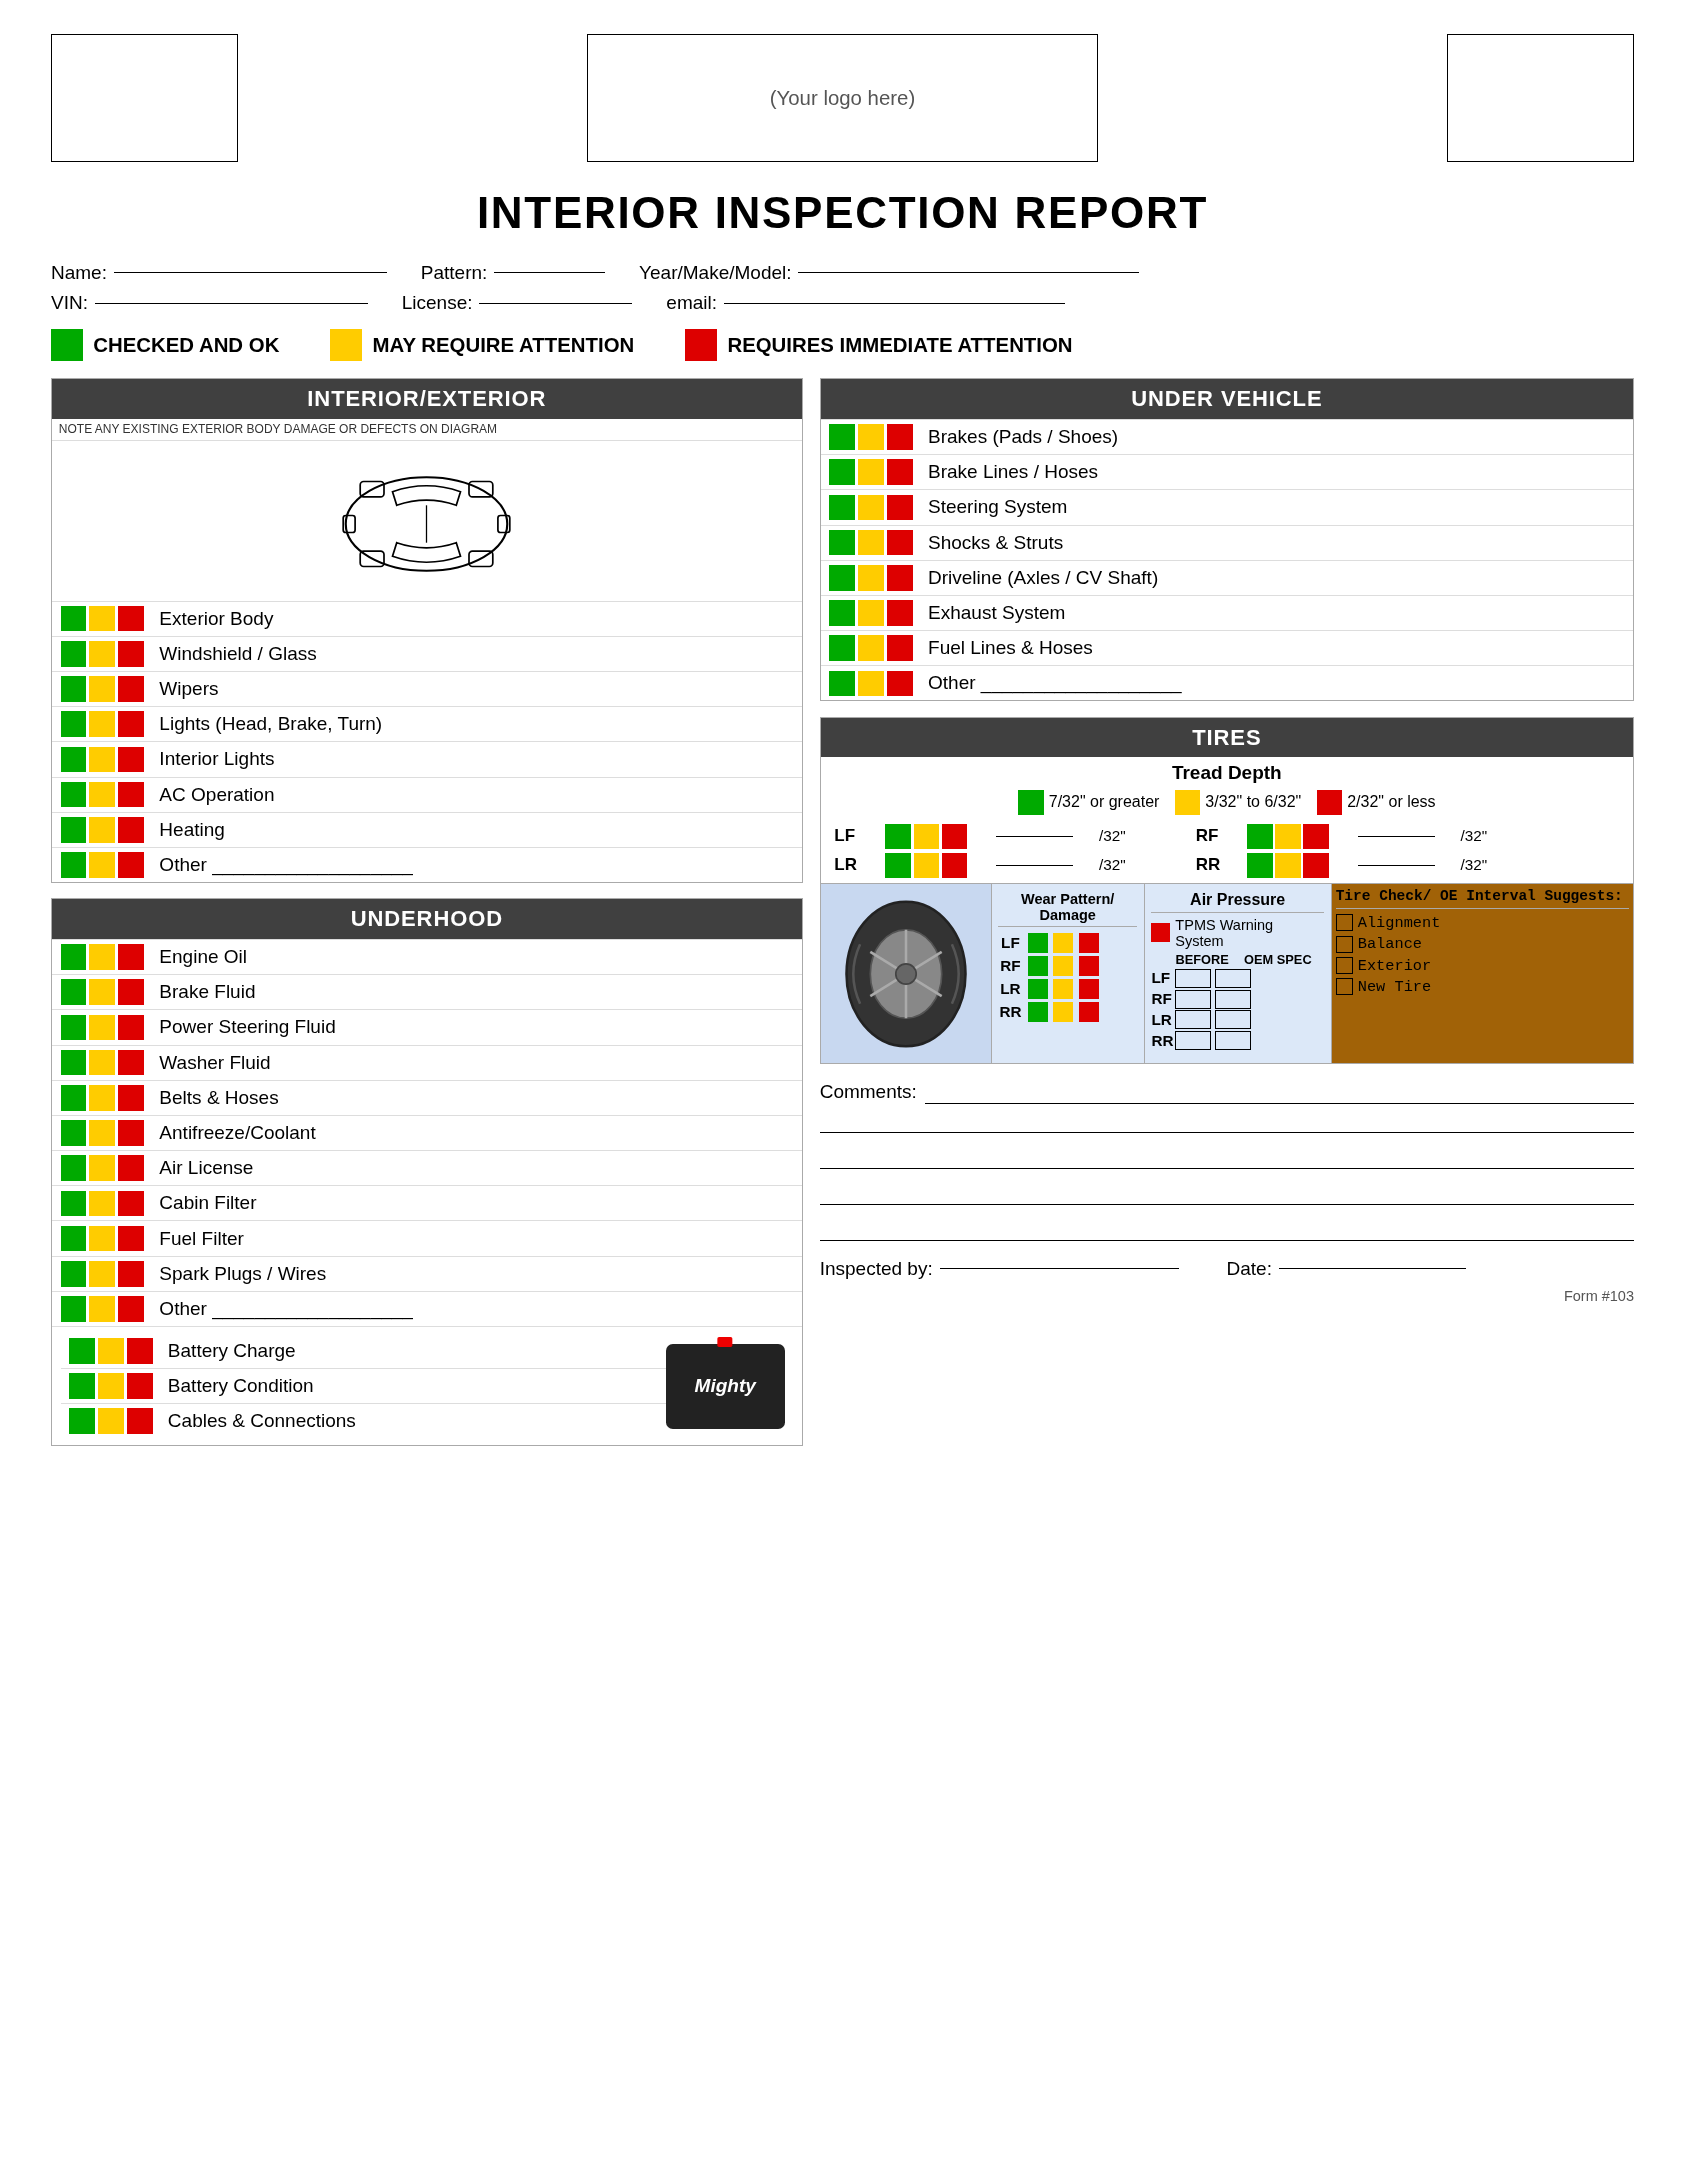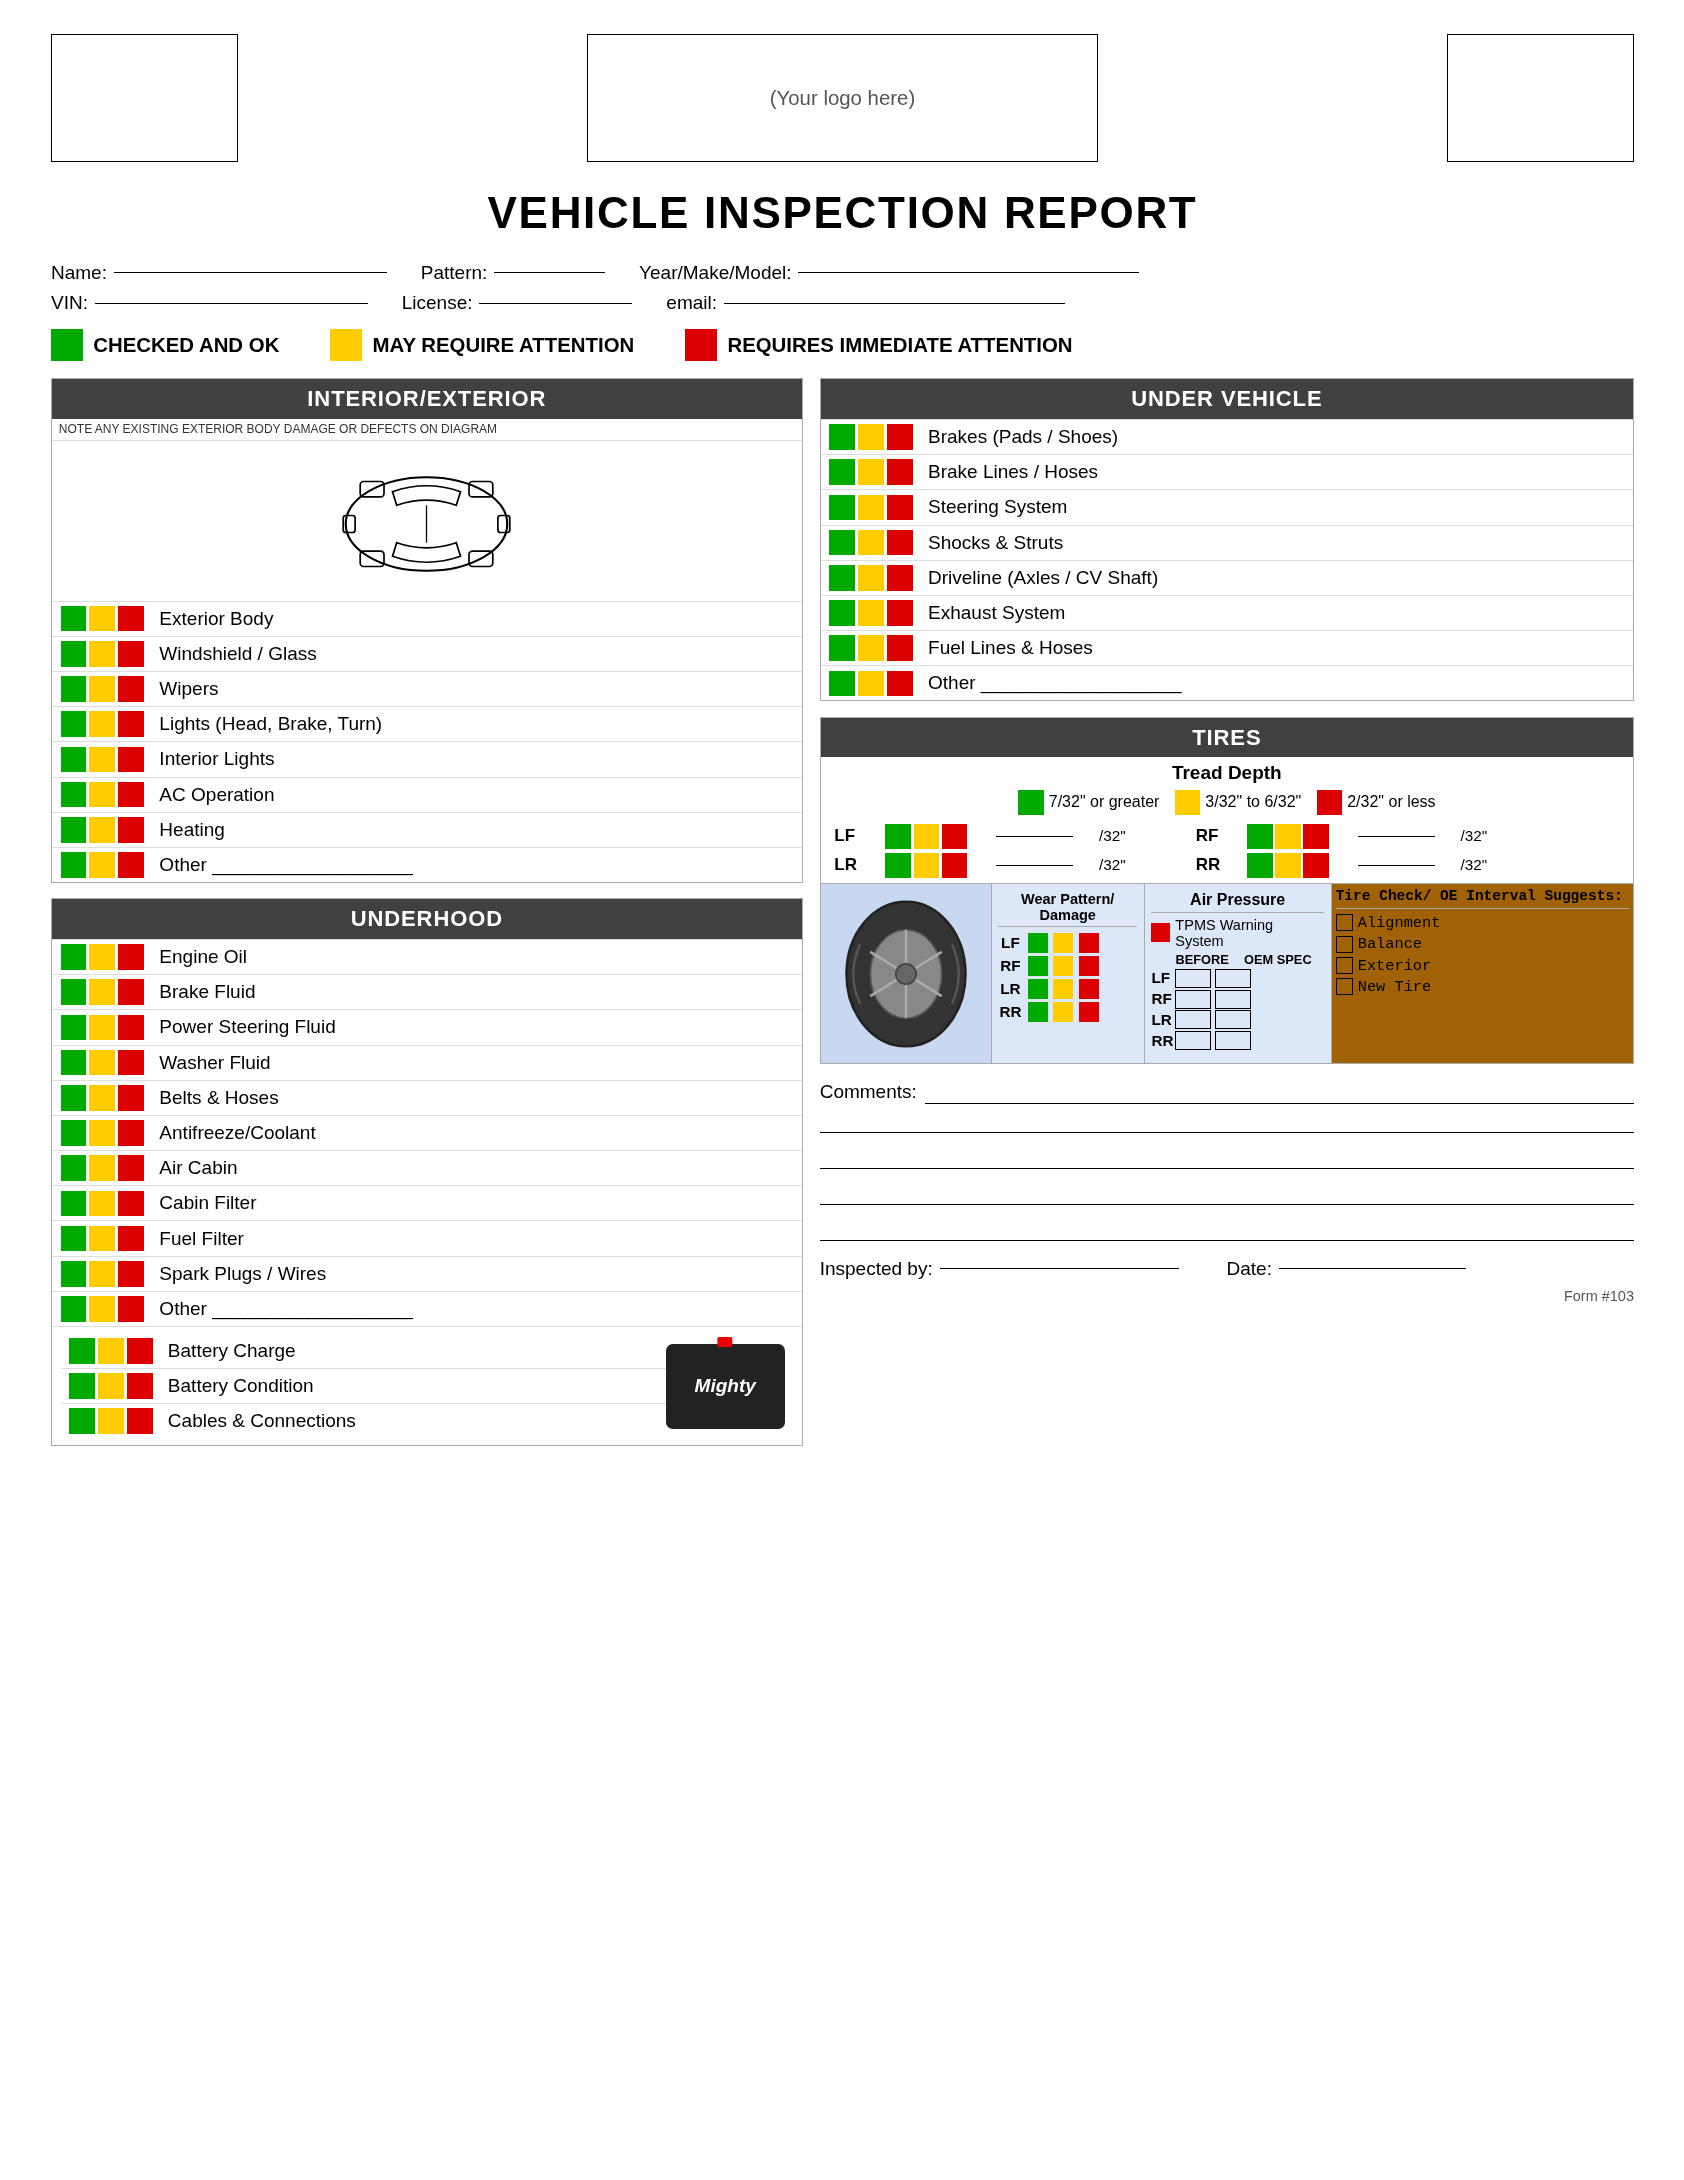--- a/index.html
+++ b/index.html
@@ -397,21 +397,21 @@
 <body>
 
 <div class="header-row">
   <div class="logo-box"></div>
   <div class="logo-center">
     <span>(Your logo here)</span>
   </div>
   <div class="logo-right"></div>
 </div>
 
-<div class="report-title">VEHICLE INSPECTION REPORT</div>
+<div class="report-title">INTERIOR INSPECTION REPORT</div>
 
 <div class="form-fields">
   <div class="form-line">
     <div class="field-group">
       <span>Name:</span>
       <span class="field-line fl-long"></span>
     </div>
     <div class="field-group">
       <span>Pattern:</span>
       <span class="field-line fl-short"></span>
@@ -599,21 +599,21 @@
               <span class="cb bg-red"></span>
             </div>
             <span>Antifreeze/Coolant</span>
           </div>
           <div class="check-row">
             <div class="color-boxes">
               <span class="cb bg-green"></span>
               <span class="cb bg-yellow"></span>
               <span class="cb bg-red"></span>
             </div>
-            <span>Air Cabin</span>
+            <span>Air License</span>
           </div>
           <div class="check-row">
             <div class="color-boxes">
               <span class="cb bg-green"></span>
               <span class="cb bg-yellow"></span>
               <span class="cb bg-red"></span>
             </div>
             <span>Cabin Filter</span>
           </div>
           <div class="check-row">

